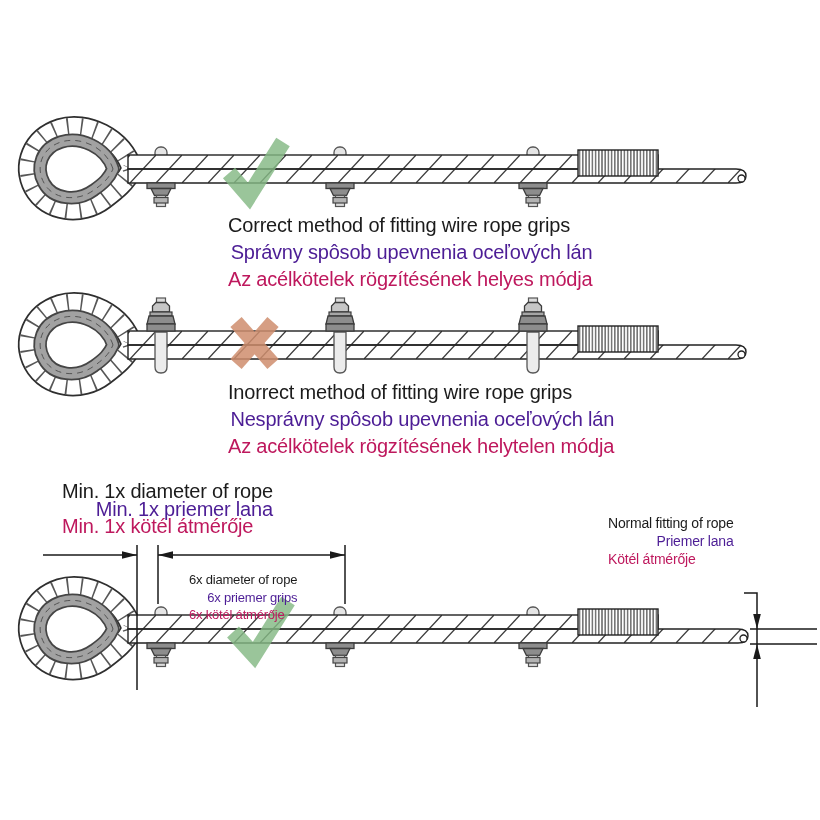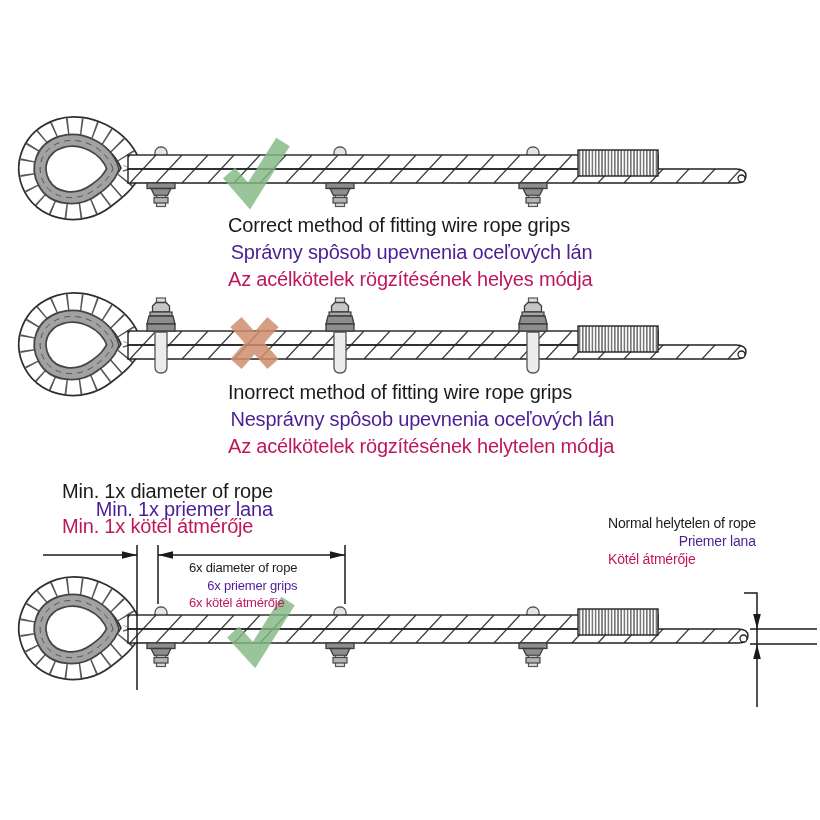--- a/index.html
+++ b/index.html
@@ -4,21 +4,21 @@
 <style>
   html,body{margin:0;padding:0;background:#ffffff;}
   .canvas{
     position:relative;width:820px;height:820px;background:#ffffff;overflow:hidden;
     font-family:"Liberation Sans", sans-serif;
   }
   .canvas svg{position:absolute;left:0;top:0;}
   .cap{position:absolute;white-space:nowrap;letter-spacing:-0.2px;}
   .cap-lg{font-size:20px;line-height:27px;}
   .cap-md{font-size:20px;line-height:17.5px;}
-  .cap-sm{font-size:13px;line-height:17.5px;}
+  .cap-sm{font-size:13px;line-height:17.5px;margin-top:12px;}
   .cap-nd{font-size:14px;line-height:18px;}
   .t-k{color:#1b1b1b;}
   .t-b{color:#4c1d95;text-align:right;}
   .t-r{color:#be185d;}
 </style>
 </head>
 <body>
 
 <div class="canvas">
 
@@ -189,18 +189,18 @@
   <div class="t-r">Min. 1x kötél átmérője</div>
 </div>
 
 <div class="cap cap-sm" style="left:189px;top:559px">
   <div class="t-k">6x diameter of rope</div>
   <div class="t-b">6x priemer grips</div>
   <div class="t-r">6x kötél átmérője</div>
 </div>
 
 <div class="cap cap-nd" style="left:608px;top:514px">
-  <div class="t-k">Normal helytelen of rope</div>
+  <div class="t-k">Normal fitting of rope</div>
   <div class="t-b">Priemer lana</div>
   <div class="t-r">Kötél átmérője</div>
 </div>
 
 </div>
 
 </body></html>

